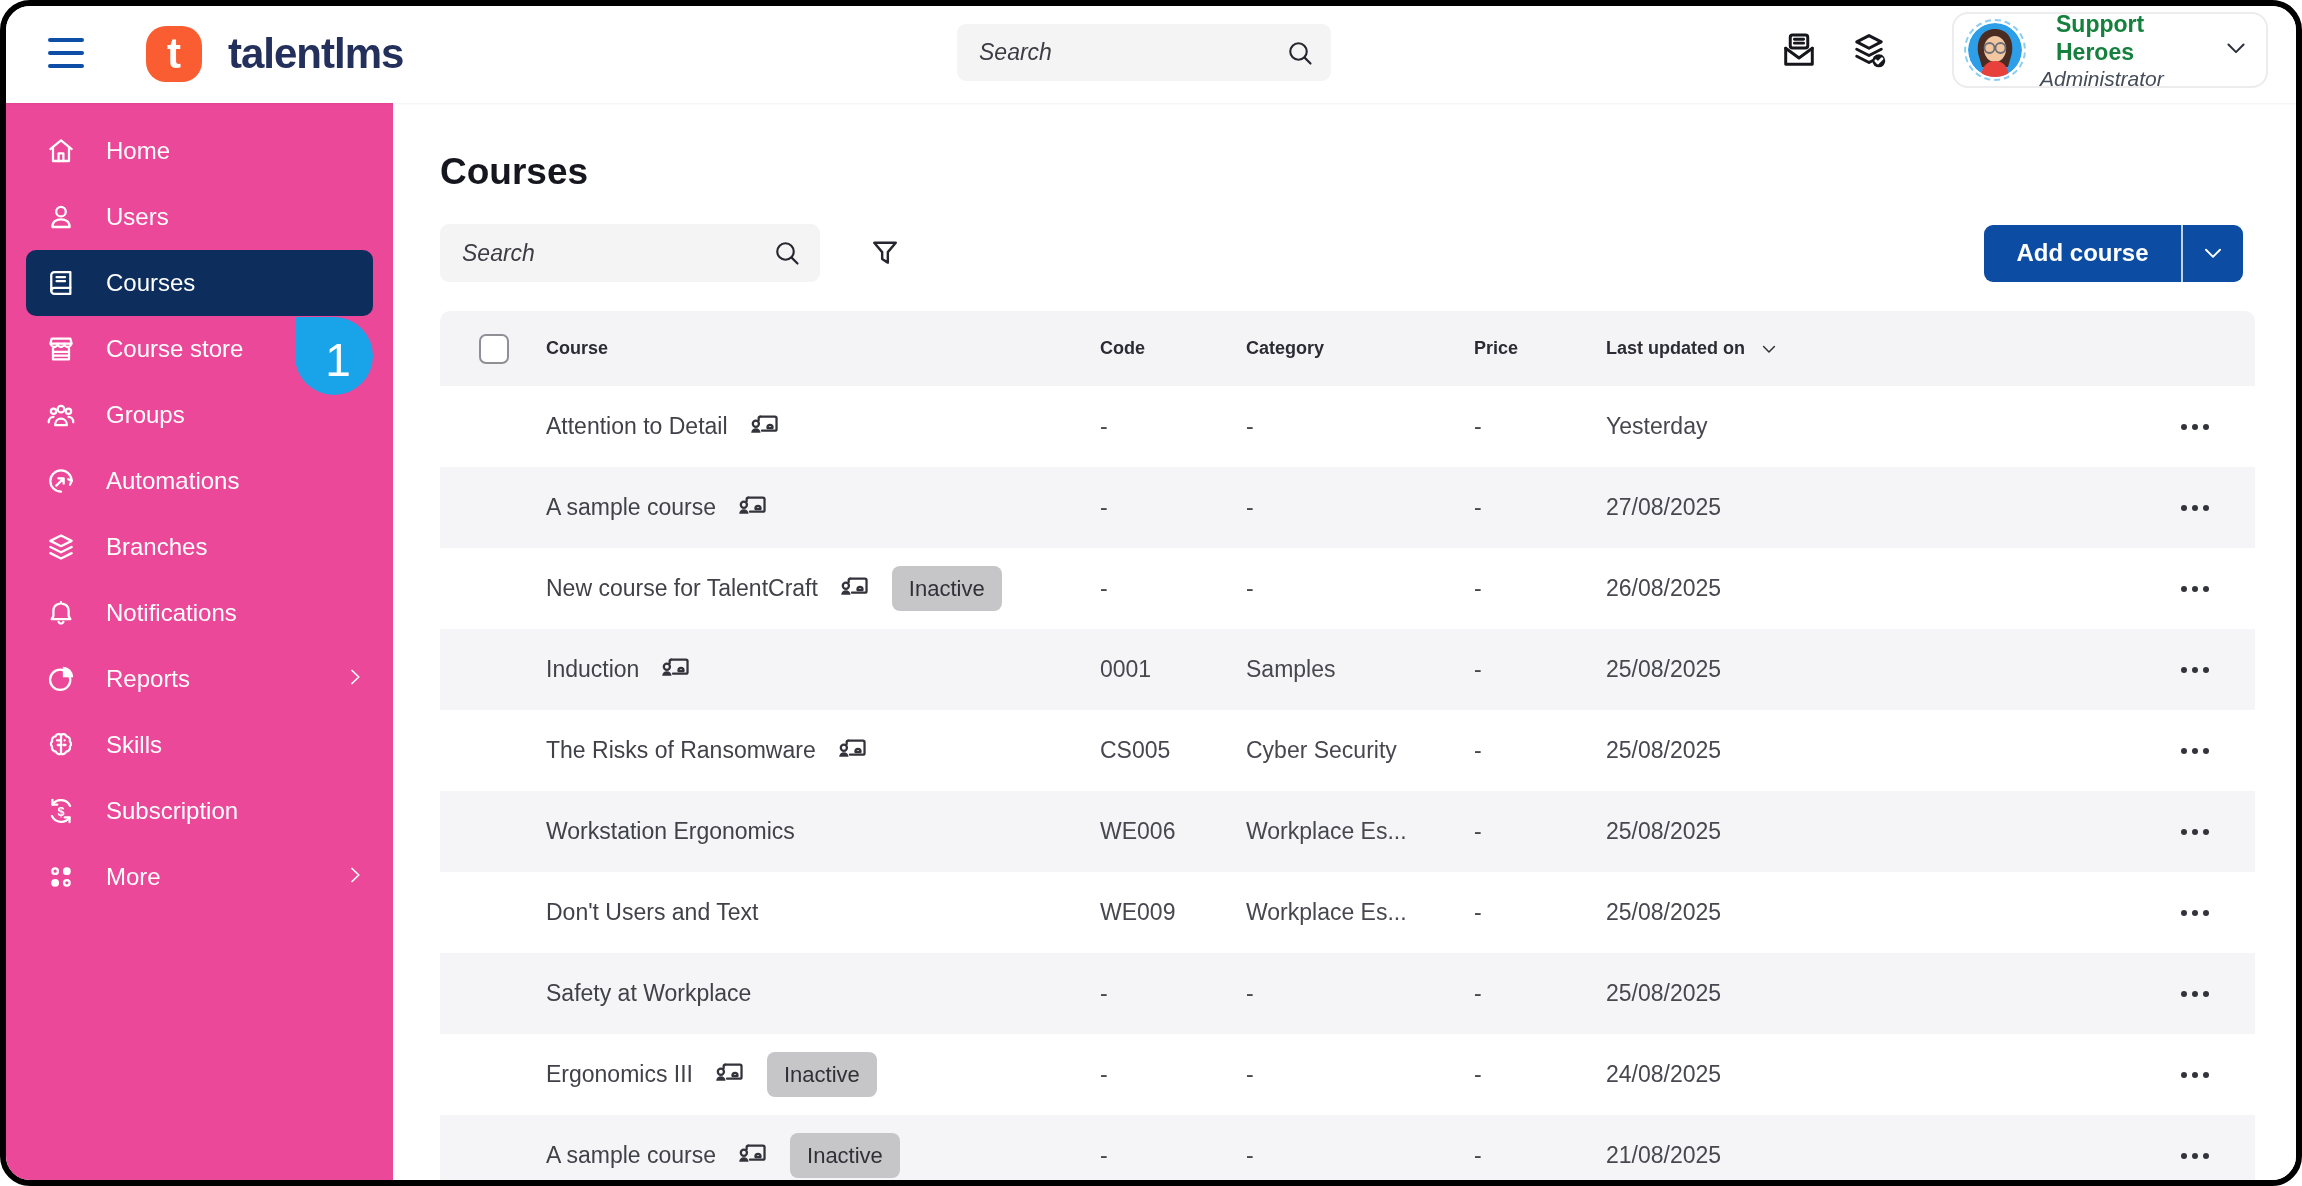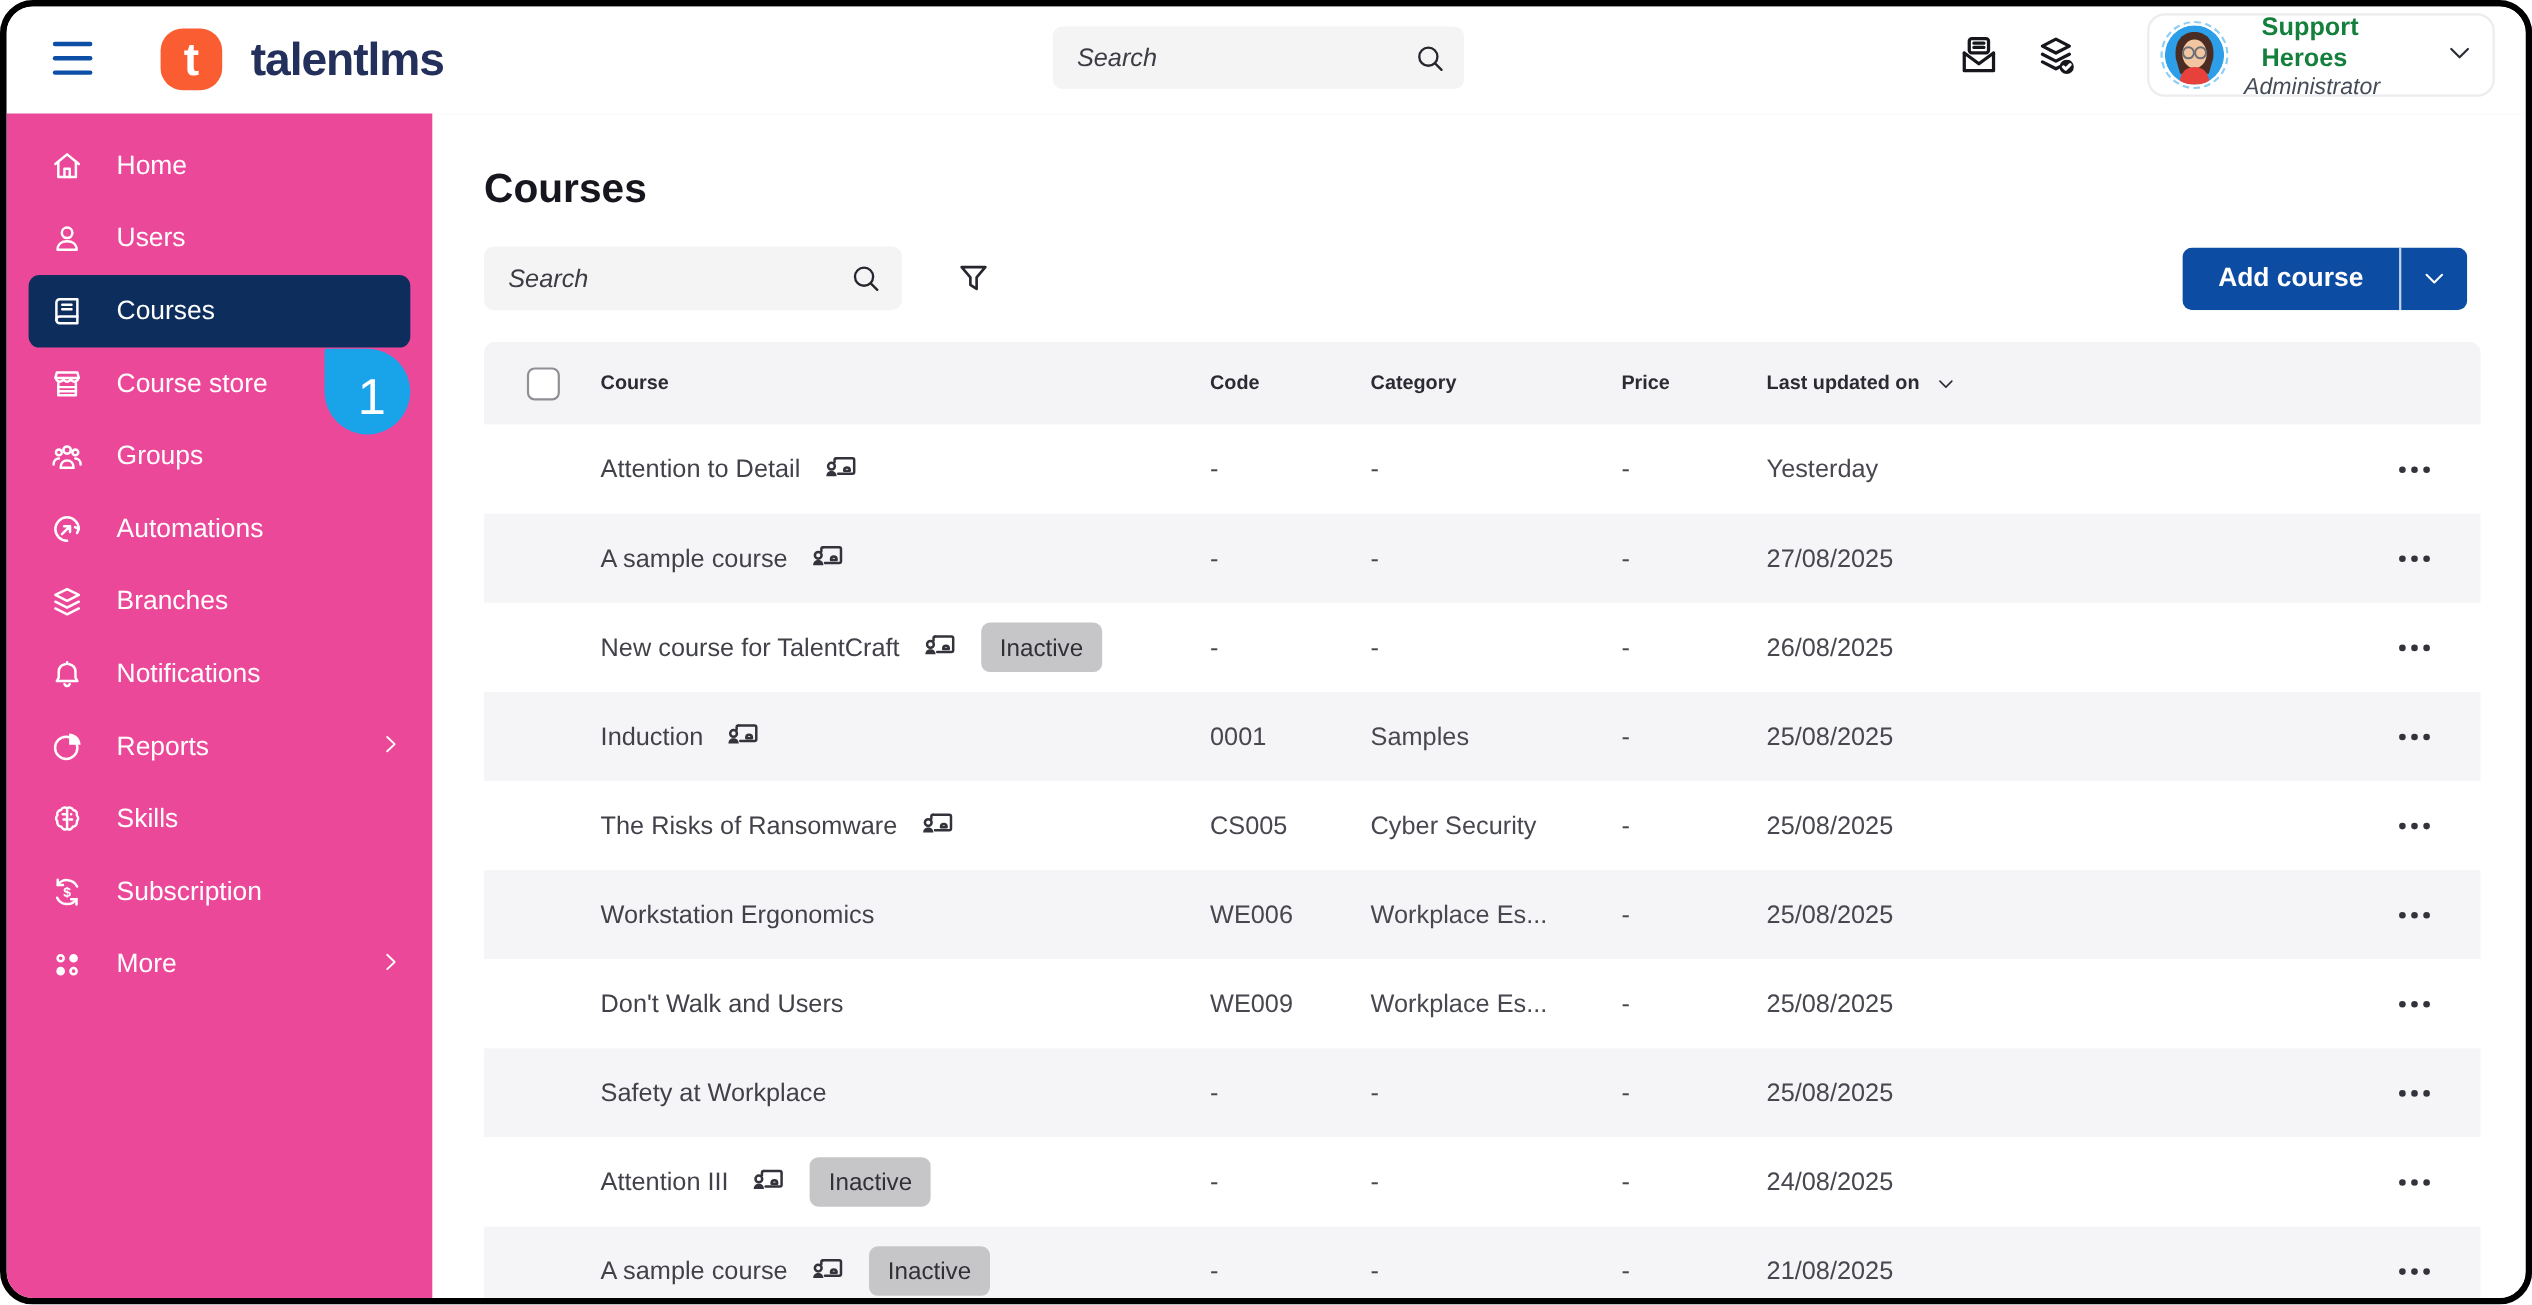--- a/index.html
+++ b/index.html
@@ -524,21 +524,21 @@
                 <i></i>
                 <i></i>
                 <i></i>
               </button>
     </div>
   </div>
 
   <div class="t-row">
     <div class="col col-check"></div>
     <div class="col col-course">
-      <span class="course-name">Don't Walk and Users</span>
+      <span class="course-name">Don't Users and Text</span>
 
     </div>
     <div class="col col-code">WE009</div>
     <div class="col col-category">Workplace Es...</div>
     <div class="col col-price">-</div>
     <div class="col col-updated">25/08/2025</div>
     <div class="col col-actions">
       <button class="kebab">
                 <i></i>
                 <i></i>
@@ -562,21 +562,21 @@
                 <i></i>
                 <i></i>
                 <i></i>
               </button>
     </div>
   </div>
 
   <div class="t-row">
     <div class="col col-check"></div>
     <div class="col col-course">
-      <span class="course-name">Attention III</span>
+      <span class="course-name">Ergonomics III</span>
       <span class="ilt-icon" style="display: flex;">
                 <svg viewBox="0 0 24 24" fill="none" stroke="currentColor" stroke-width="1.7" stroke-linecap="round" stroke-linejoin="round">
                   <path d="M9.2 4.2 H20.2 C20.9 4.2 21.4 4.7 21.4 5.4 V13.6 C21.4 14.3 20.9 14.8 20.2 14.8 H10.5"></path>
                   <path d="M9.2 4.2 C8.5 4.2 8 4.7 8 5.4 V7"></path>
                   <circle cx="5.9" cy="9.6" r="2.3"></circle>
                   <path d="M2.4 16.4 C2.4 14.1 4 12.9 5.9 12.9 C7.8 12.9 9.4 14.1 9.4 16.4 Z" fill="currentColor" stroke="none"></path>
                   <path d="M14.6 12.4 a1.9 1.9 0 0 1 3.8 0 v.4 h-3.8 Z"></path>
                 </svg>
               </span>
       <span class="inactive-badge" style="display: inline-block;">Inactive</span>

